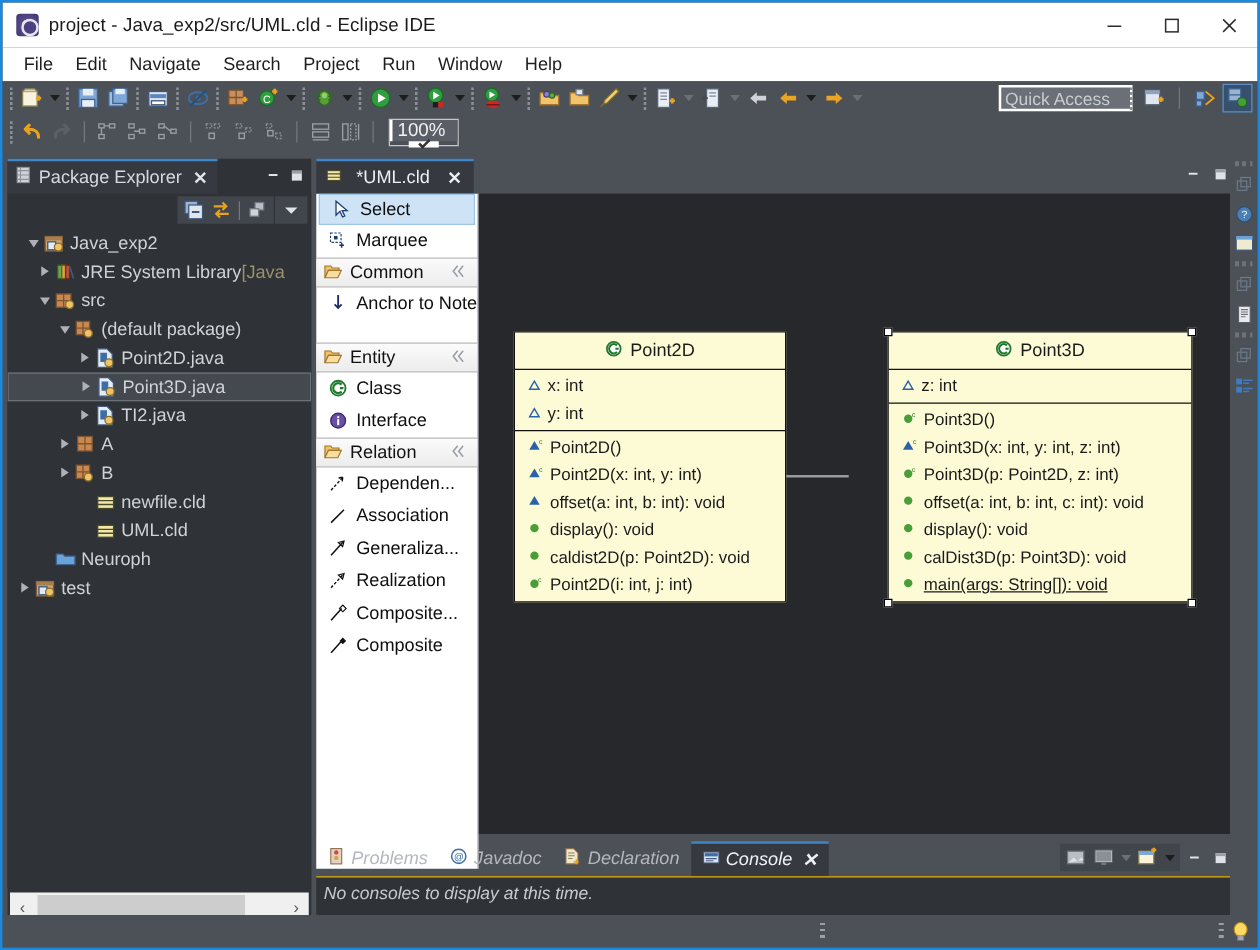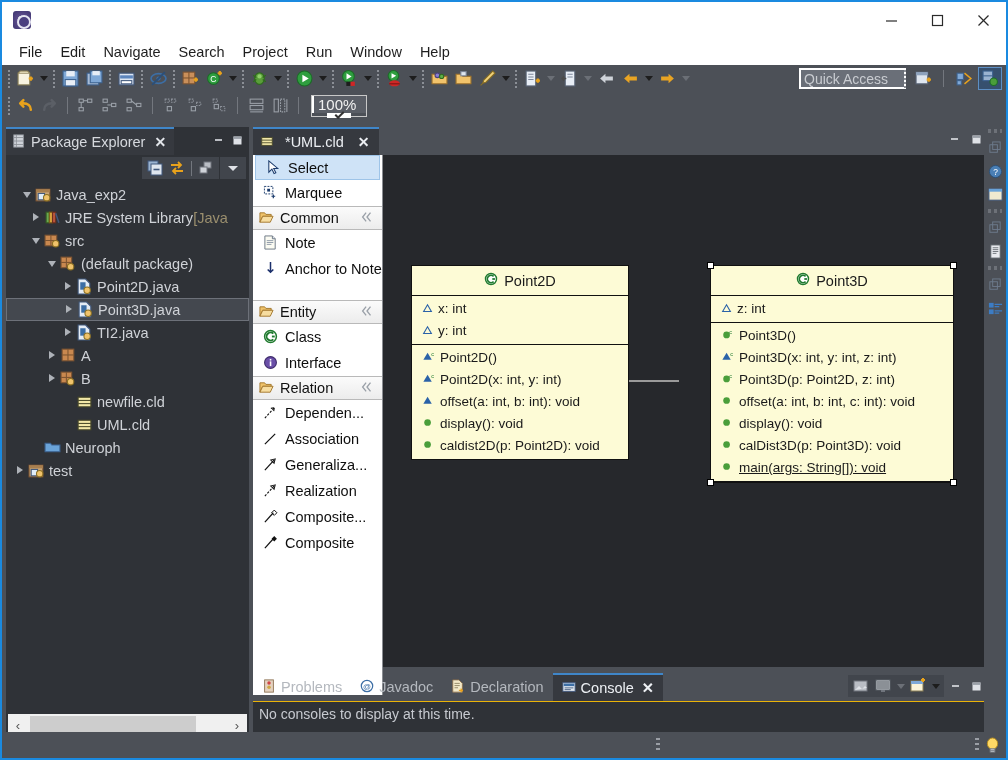--- a/index.html
+++ b/index.html
@@ -328,21 +328,21 @@
   .conn-tri {
     position: absolute; width: 0; height: 0;
     border-top: 9px solid transparent;
     border-bottom: 9px solid transparent;
     border-right: 14px solid #d9d9d9;
   }
 
   
   .console-panel {
     position: absolute; left: 251px; top: 552px;
-    width: 735px; height: 65px;
+    width: 735px; height: 65px; font-style: italic;
   }
   .con-tabs { height: 28px; display: flex; align-items: stretch; position: relative; }
   .con-tab {
     display: flex; align-items: center; gap: 5px;
     padding: 0 9px; font-size: 14.5px; color: #b4b8be; white-space: nowrap;
   }
   .con-tab.active {
     background: #36393f; color: #eef1f5;
     border-top: 2px solid #3f86c9;
   }
@@ -398,20 +398,21 @@
   }
   .txt { line-height: 1; }
 </style>
 </head>
 <body>
 
 <div class="app">
 
   <div class="titlebar">
     <div class="title-icon"></div>
+    <div class="title-text">project - Java_exp2/src/UML.cld - Eclipse IDE</div>
     <div class="win-ctrls">
       <div class="win-btn">
         <svg width="13" height="13" viewBox="0 0 13 13">
             <line x1="1" y1="7" x2="12" y2="7" stroke="#2b2b2b" stroke-width="1.2"></line>
           </svg>
       </div>
       <div class="win-btn">
         <svg width="13" height="13" viewBox="0 0 13 13">
             <rect x="1.5" y="1.5" width="10" height="10" fill="none" stroke="#2b2b2b" stroke-width="1.2"></rect>
           </svg>
@@ -1041,30 +1042,20 @@
                   </svg>
               </span>
               <span>Common</span>
             </span>
             <span class="pal-ico">
               <svg width="14" height="14" viewBox="0 0 16 16">
                   <path d="M7 3L3 8l4 5M12 3L8 8l4 5" fill="none" stroke="#9aa0a8" stroke-width="1.5"></path>
                 </svg>
             </span>
           </div>
-          <div class="pal-item">
-            <span class="pal-ico">
-              <svg width="15" height="15" viewBox="0 0 16 16">
-                  <path d="M2 1h8l3 3v11H2z" fill="#fbfbf2" stroke="#6b7683"></path>
-                  <path d="M10 1v3h3" fill="#dfe6ef" stroke="#6b7683"></path>
-                  <path d="M4 6h7M4 8h7M4 10h5" stroke="#8d99a8"></path>
-                </svg>
-            </span>
-            <span>Note</span>
-          </div>
           <div class="pal-item two-line">
             <span class="pal-ico" style="margin-top:2px">
               <svg width="15" height="15" viewBox="0 0 16 16">
                   <path d="M8 1v11M5 9l3 3 3-3" fill="none" stroke="#1b2f6b" stroke-width="1.6"></path>
                 </svg>
             </span>
             <span class="pal-two-text">Anchor to Note</span>
           </div>
 
           <div class="pal-head">
@@ -1244,20 +1235,29 @@
                 </span>
                 <span class="txt">display(): void</span>
               </div>
               <div class="uml-row">
                 <span>
                   <svg width="13" height="13" viewBox="0 0 14 14">
                       <circle cx="6" cy="7" r="3.6" fill="#4a9e3a"></circle>
                     </svg>
                 </span>
                 <span class="txt">caldist2D(p: Point2D): void</span>
+              </div>
+              <div class="uml-row">
+                <span>
+                  <svg width="13" height="13" viewBox="0 0 14 14">
+                      <circle cx="6" cy="7.5" r="3.6" fill="#4a9e3a"></circle>
+                      <text x="9" y="6" font-size="6" fill="#1f7a2e" font-family="Liberation Sans">c</text>
+                    </svg>
+                </span>
+                <span class="txt">Point2D(i: int, j: int)</span>
               </div>
             </div>
           </div>
 
           <div class="uml" style="left:308px; top:110px; width:244px;margin-left:19px;">
             <div class="uml-title">
               <span>
                 <svg width="14" height="14" viewBox="0 0 16 16">
                     <circle cx="8" cy="8" r="6.3" fill="#ffffff" stroke="#1f7a2e" stroke-width="1.6"></circle>
                     <path d="M11 5a4.2 4.2 0 1 0 0 6" fill="none" stroke="#1f7a2e" stroke-width="2"></path>

